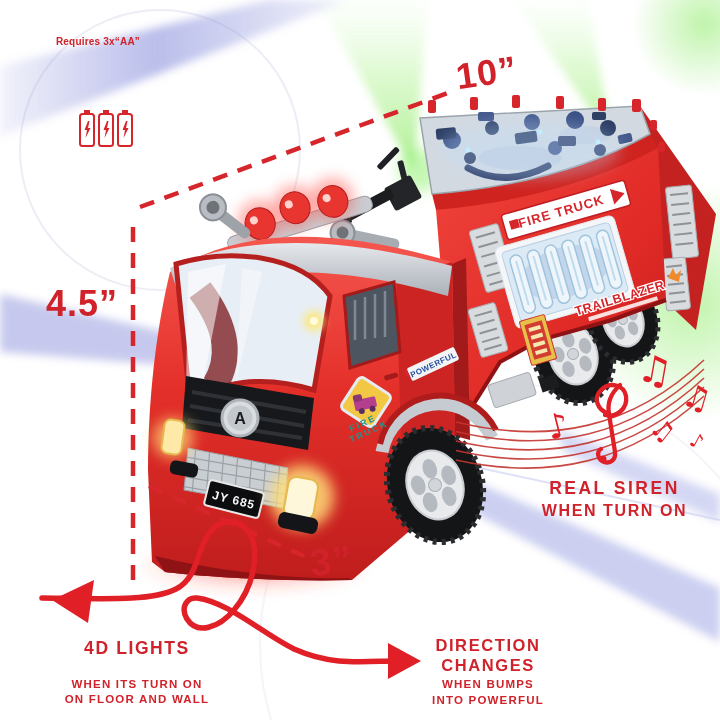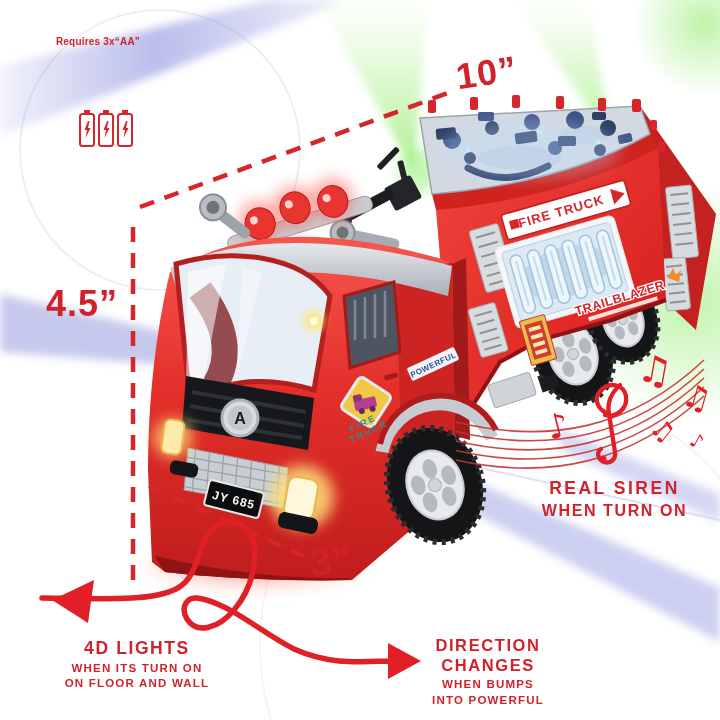--- a/index.html
+++ b/index.html
@@ -9,21 +9,21 @@
   .lbl{position:absolute;color:#d0222a;font-weight:bold;text-align:center;line-height:1.25;}
   .battery-note{left:14px;top:36px;width:168px;font-size:10px;letter-spacing:.2px;}
   .dim{font-size:36px;letter-spacing:1px;}
   .dim-10{left:456px;top:50px;transform:rotate(-8deg);}
   .dim-45{left:46px;top:240px;margin-top:41px;}
   .dim-3{left:310px;top:538px;font-size:38px;transform:rotate(-6deg);}
   .siren-block{left:527px;top:478px;width:175px;}
   .siren-block .big{font-size:17.5px;letter-spacing:2.5px;line-height:1.18;}
   .siren-block .small{font-size:16px;letter-spacing:1.6px;margin-top:2px;}
   .lights-block{left:42px;top:638px;width:190px;}
-  .lights-block .big{font-size:17.5px;letter-spacing:1.6px;margin-bottom:1px;}
+  .lights-block .big{font-size:17.5px;letter-spacing:1.6px;margin-bottom:17px;}
   .lights-block .small{font-size:11.5px;letter-spacing:1.2px;line-height:1.35;}
   .changes-block{left:404px;top:636px;width:168px;}
   .changes-block .big{font-size:16.5px;letter-spacing:1.6px;line-height:1.2;}
   .changes-block .small{font-size:11.5px;letter-spacing:1.2px;line-height:1.35;margin-top:1px;}
 </style>
 </head>
 <body>
 
 <div class="stage">
 

